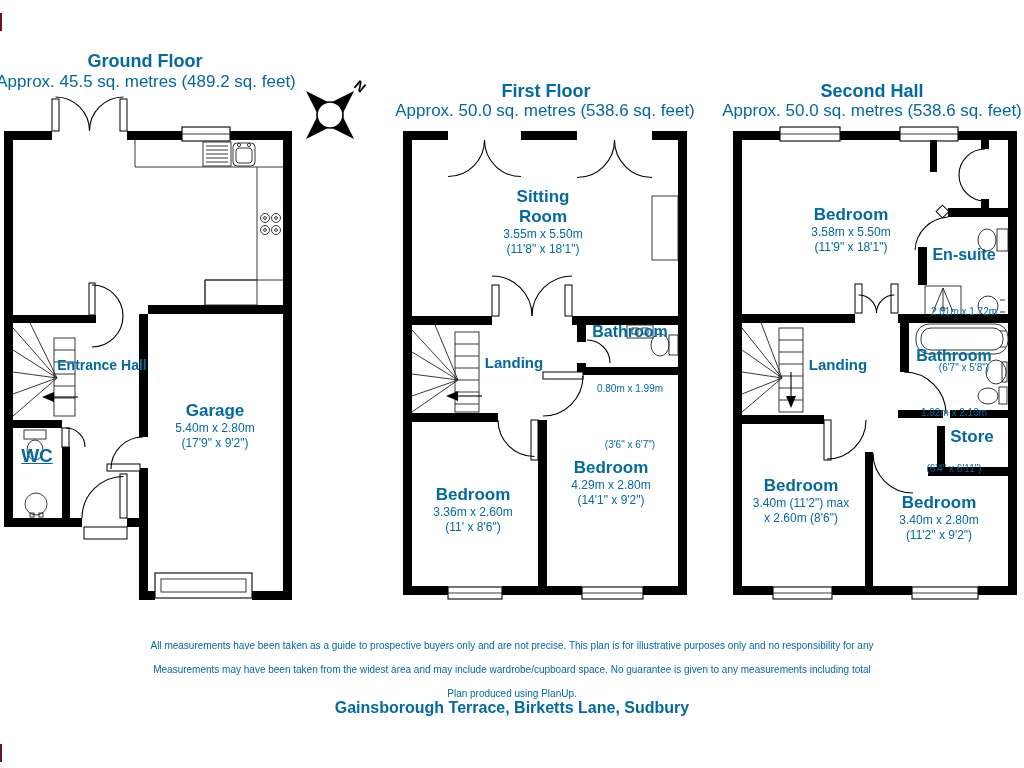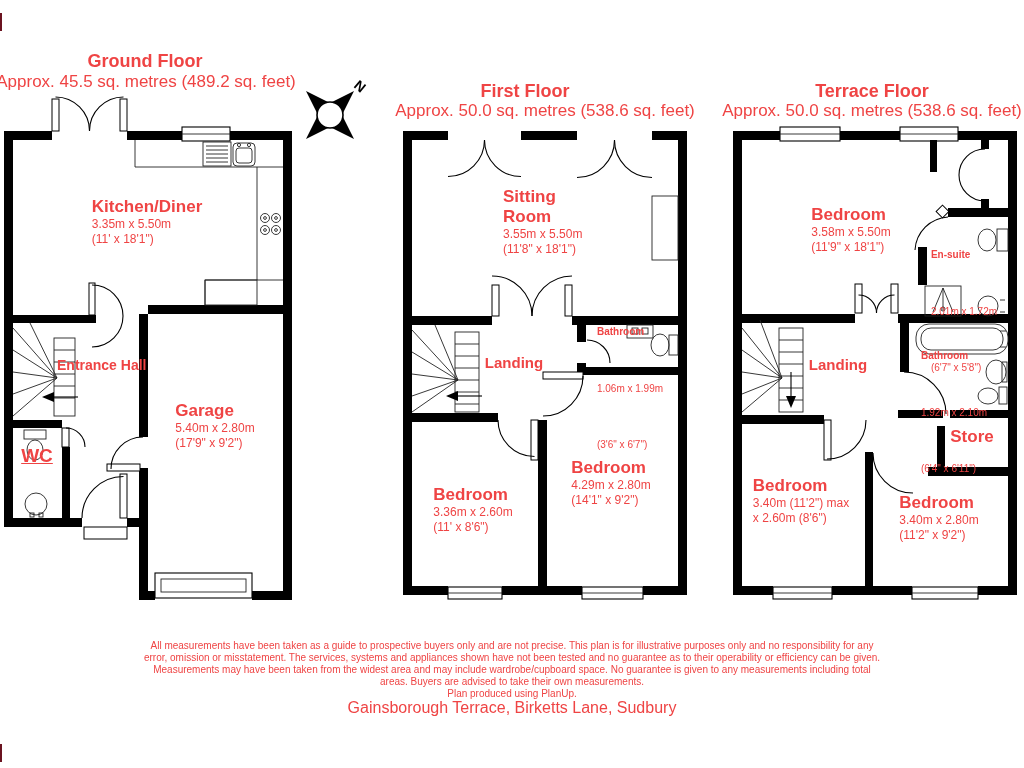--- a/index.html
+++ b/index.html
@@ -1,32 +1,32 @@
 <!DOCTYPE html>
 <html><head>
 <meta charset="utf-8">
 <style>
   html,body{margin:0;padding:0;background:#888;}
   .page{position:relative;width:1024px;height:768px;background:#fff;overflow:hidden;
         font-family:"Liberation Sans", sans-serif;color:#000;}
   svg{position:absolute;left:0;top:0;}
-  .lbl{position:absolute;transform:translateX(-50%);text-align:left;white-space:nowrap;color:#ef4444;}
+  .lbl{position:absolute;transform:translateX(-50%);text-align:center;white-space:nowrap;color:#0369a1;}
   .floor-title{font-size:18px;font-weight:bold;}
   .floor-area{font-size:17px;}
   .rname{font-weight:bold;font-size:17px;line-height:20px;}
   .rdim{font-size:12px;line-height:15px;}
-  .small .rname{font-size:10px;line-height:14px;}
+  .small .rname{font-size:16px;line-height:14px;}
   .small .rdim{font-size:10px;line-height:12px;margin-top:44px;}
   .wrap{white-space:normal;}
   .mid .rname{font-size:14px;line-height:16px;}
   .landing{font-size:15px;font-weight:bold;}
   .wc{font-size:19px;font-weight:bold;text-decoration:underline;}
   .total{font-size:16px;}
   .disc{font-size:10px;line-height:12px;}
-  .addr{font-size:16px;font-weight:normal;}
+  .addr{font-size:16px;font-weight:bold;}
   .artifact{position:absolute;width:2px;background:#6b1320;}
 </style>
 </head>
 <body>
 
 <div class="page">
 
 <svg width="1024" height="768" viewBox="0 0 1024 768">
   <style>
     .w{fill:#000;stroke:none}
@@ -292,49 +292,44 @@
 
   <g>
     <polygon points="354,91 342,115 354,139 330,127 306,139 318,115 306,91 330,103" fill="#000"></polygon>
     <circle cx="330" cy="115" r="13" fill="#fff" stroke="#000" stroke-width="1.6"></circle>
     <text x="0" y="0" transform="translate(357,90) rotate(40)" text-anchor="middle" font-size="14" font-weight="bold" fill="#000">N</text>
   </g>
 </svg>
 
 <div class="lbl floor-title" style="left:145px;top:51px">Ground Floor</div>
 <div class="lbl floor-area" style="left:146px;top:72px">Approx. 45.5 sq. metres (489.2 sq. feet)</div>
-<div class="lbl floor-title" style="left:525px;top:81px">First Floor</div>
+<div class="lbl floor-title" style="left:546px;top:81px">First Floor</div>
 <div class="lbl floor-area" style="left:545px;top:101px">Approx. 50.0 sq. metres (538.6 sq. feet)</div>
-<div class="lbl floor-title" style="left:872px;top:81px">Terrace Floor</div>
+<div class="lbl floor-title" style="left:872px;top:81px">Second Hall</div>
 <div class="lbl floor-area" style="left:872px;top:101px">Approx. 50.0 sq. metres (538.6 sq. feet)</div>
 
-<div class="lbl" style="left:147px;top:197px">
-  <div class="rname">Kitchen/Diner</div>
-  <div class="rdim">3.35m x 5.50m</div>
-  <div class="rdim">(11' x 18'1")</div>
-</div>
 <div class="lbl mid" style="left:102px;top:357px;width:90px;margin-left:-45px;transform:none">
   <div class="rname wrap">Entrance Hall</div>
 </div>
 <div class="lbl" style="left:215px;top:401px">
   <div class="rname">Garage</div>
   <div class="rdim">5.40m x 2.80m</div>
   <div class="rdim">(17'9" x 9'2")</div>
 </div>
 <div class="lbl wc" style="left:37px;top:445px">WC</div>
 
 <div class="lbl" style="left:543px;top:187px">
   <div class="rname wrap" style="width:80px">Sitting Room</div>
   <div class="rdim">3.55m x 5.50m</div>
   <div class="rdim">(11'8" x 18'1")</div>
 </div>
 <div class="lbl landing" style="left:514px;top:354px">Landing</div>
 <div class="lbl small" style="left:630px;top:325px">
   <div class="rname">Bathroom</div>
-  <div class="rdim">1.06m x 1.99m</div>
+  <div class="rdim">0.80m x 1.99m</div>
   <div class="rdim">(3'6" x 6'7")</div>
 </div>
 <div class="lbl" style="left:473px;top:485px">
   <div class="rname">Bedroom</div>
   <div class="rdim">3.36m x 2.60m</div>
   <div class="rdim">(11' x 8'6")</div>
 </div>
 <div class="lbl" style="left:611px;top:458px">
   <div class="rname">Bedroom</div>
   <div class="rdim">4.29m x 2.80m</div>
@@ -365,22 +360,20 @@
   <div class="rdim">3.40m (11'2") max</div>
   <div class="rdim">x 2.60m (8'6")</div>
 </div>
 <div class="lbl" style="left:939px;top:493px">
   <div class="rname">Bedroom</div>
   <div class="rdim">3.40m x 2.80m</div>
   <div class="rdim">(11'2" x 9'2")</div>
 </div>
 
 <div class="lbl disc" style="left:512px;top:640px">All measurements have been taken as a guide to prospective buyers only and are not precise. This plan is for illustrative purposes only and no responsibility for any</div>
-<div class="lbl disc" style="left:512px;top:652px">error, omission or misstatement. The services, systems and appliances shown have not been tested and no guarantee as to their operability or efficiency can be given.</div>
 <div class="lbl disc" style="left:512px;top:664px">Measurements may have been taken from the widest area and may include wardrobe/cupboard space. No guarantee is given to any measurements including total</div>
-<div class="lbl disc" style="left:512px;top:676px">areas. Buyers are advised to take their own measurements.</div>
 <div class="lbl disc" style="left:512px;top:688px">Plan produced using PlanUp.</div>
 <div class="lbl addr" style="left:512px;top:699px">Gainsborough Terrace, Birketts Lane, Sudbury</div>
 
 <div class="artifact" style="left:0;top:13px;height:18px"></div>
 <div class="artifact" style="left:0;top:744px;height:18px"></div>
 
 </div>
 
 </body></html>

